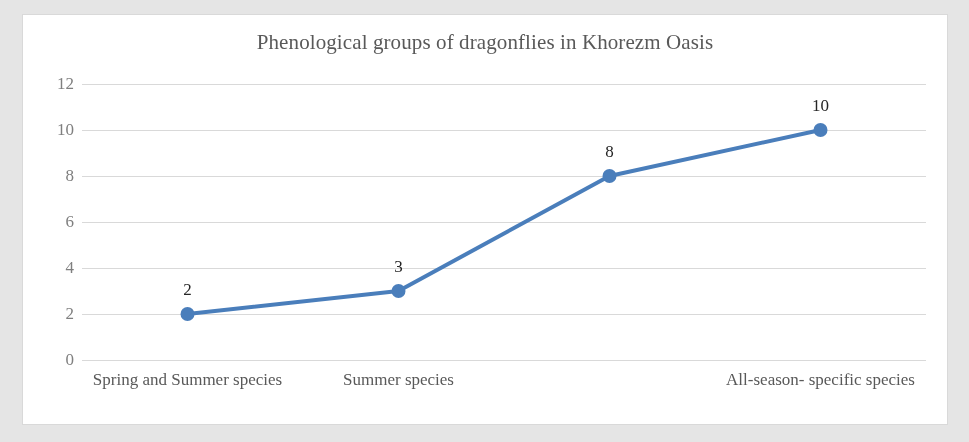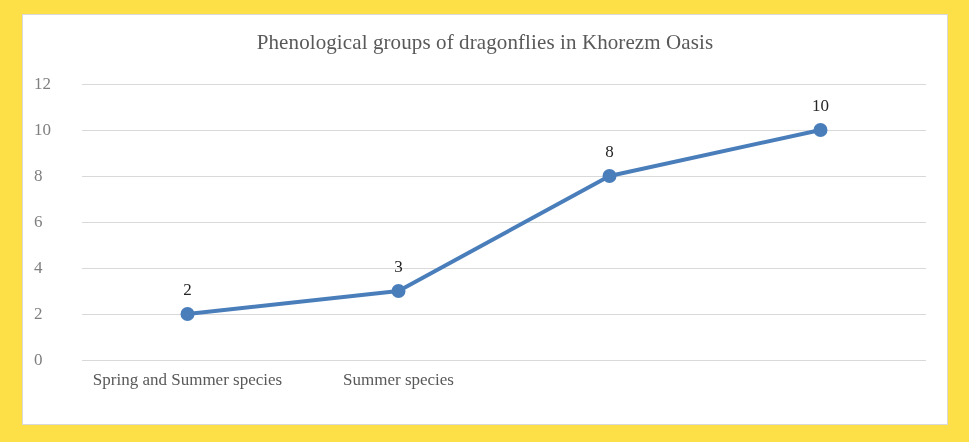--- a/index.html
+++ b/index.html
@@ -7,21 +7,21 @@
     padding: 0;
     background: #ffffff;
   }
   body {
     font-family: "Liberation Serif", serif;
   }
   #chart-frame {
     position: relative;
     width: 969px;
     height: 442px;
-    background: #fde047;
+    background: #e5e5e5;
     overflow: hidden;
   }
   #chart-border {
     position: absolute;
     left: 22px;
     top: 14px;
     width: 926px;
     height: 411px;
     border: 1px solid #d9d9d9;
     box-sizing: border-box;
@@ -51,20 +51,21 @@
     position: absolute;
     left: 0;
     width: 844px;
     height: 1px;
     background: #d9d9d9;
   }
   .ytick-label {
     position: absolute;
     right: 0;
     width: 40px;
+    text-align: right;
     font-size: 17px;
     color: #7f7f7f;
     font-family: "Liberation Serif", serif;
     transform: translateY(-50%);
     white-space: nowrap;
   }
   #y-axis-labels {
     position: absolute;
     left: 30px;
     top: 84px;
@@ -146,15 +147,16 @@
         <div class="point-label" style="left: 105.5px; top: 216px; color: rgb(38, 38, 38);">2</div>
         <div class="point-label" style="left: 316.5px; top: 193px; color: rgb(38, 38, 38);">3</div>
         <div class="point-label" style="left: 527.5px; top: 78px; color: rgb(38, 38, 38);">8</div>
         <div class="point-label" style="left: 738.5px; top: 32px; color: rgb(38, 38, 38);">10</div>
       </div>
   </div>
 
   <div id="x-axis-labels">
       <div class="xtick-label" style="left: 105.5px; color: rgb(89, 89, 89);">Spring and Summer species</div>
       <div class="xtick-label" style="left: 316.5px; color: rgb(89, 89, 89);">Summer species</div>
+      <div class="xtick-label" style="left: 738.5px; color: rgb(89, 89, 89);">All-season- specific species</div>
     </div>
 
 </div>
 
 </body></html>

